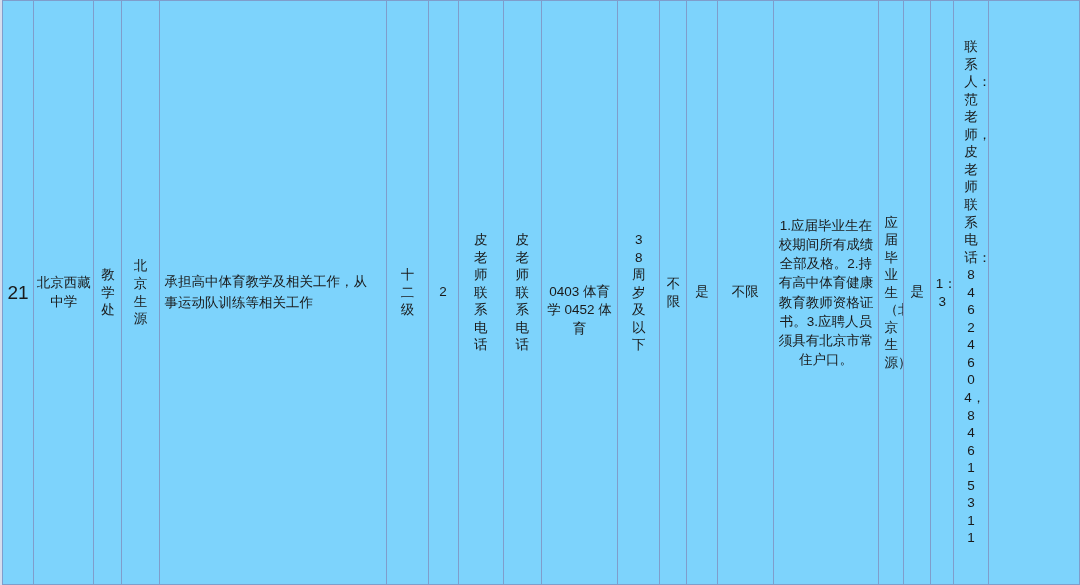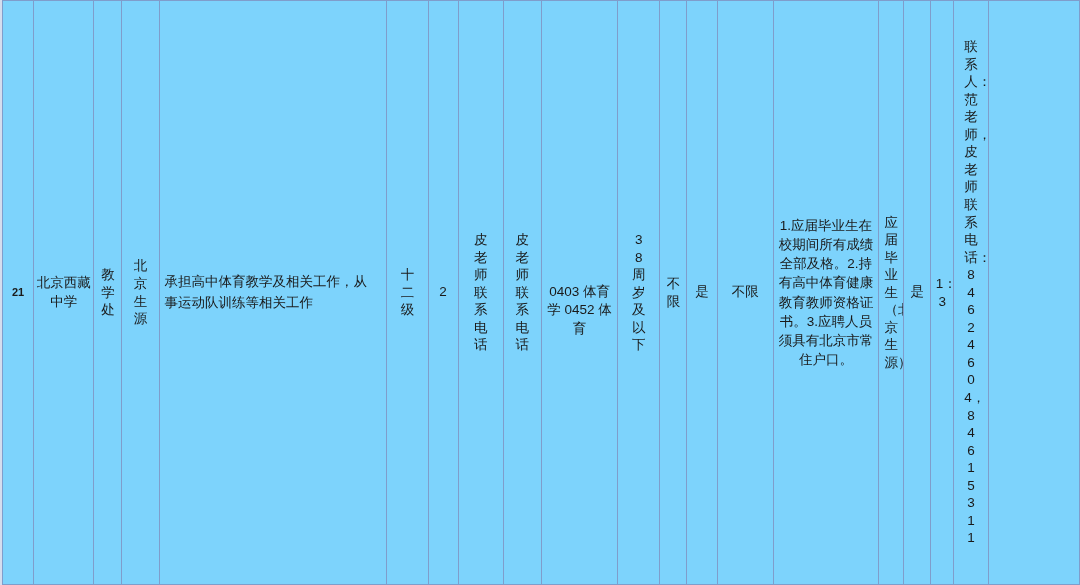--- a/index.html
+++ b/index.html
@@ -61,22 +61,22 @@
     display: block;
     white-space: normal;
     text-align: left;
     padding-left: 4px;
     padding-right: 16px;
     line-height: 1.5;
   }
 
   td.num > .cellbox {
     display: block;
-    font-weight: bold;
-    font-size: 11px;
+    font-weight: normal;
+    font-size: 19px;
   }
 
   td.plain > .cellbox {
     display: block;
     line-height: 1.35;
   }
 
   td.req > .cellbox {
     display: block;
     line-height: 1.42;

